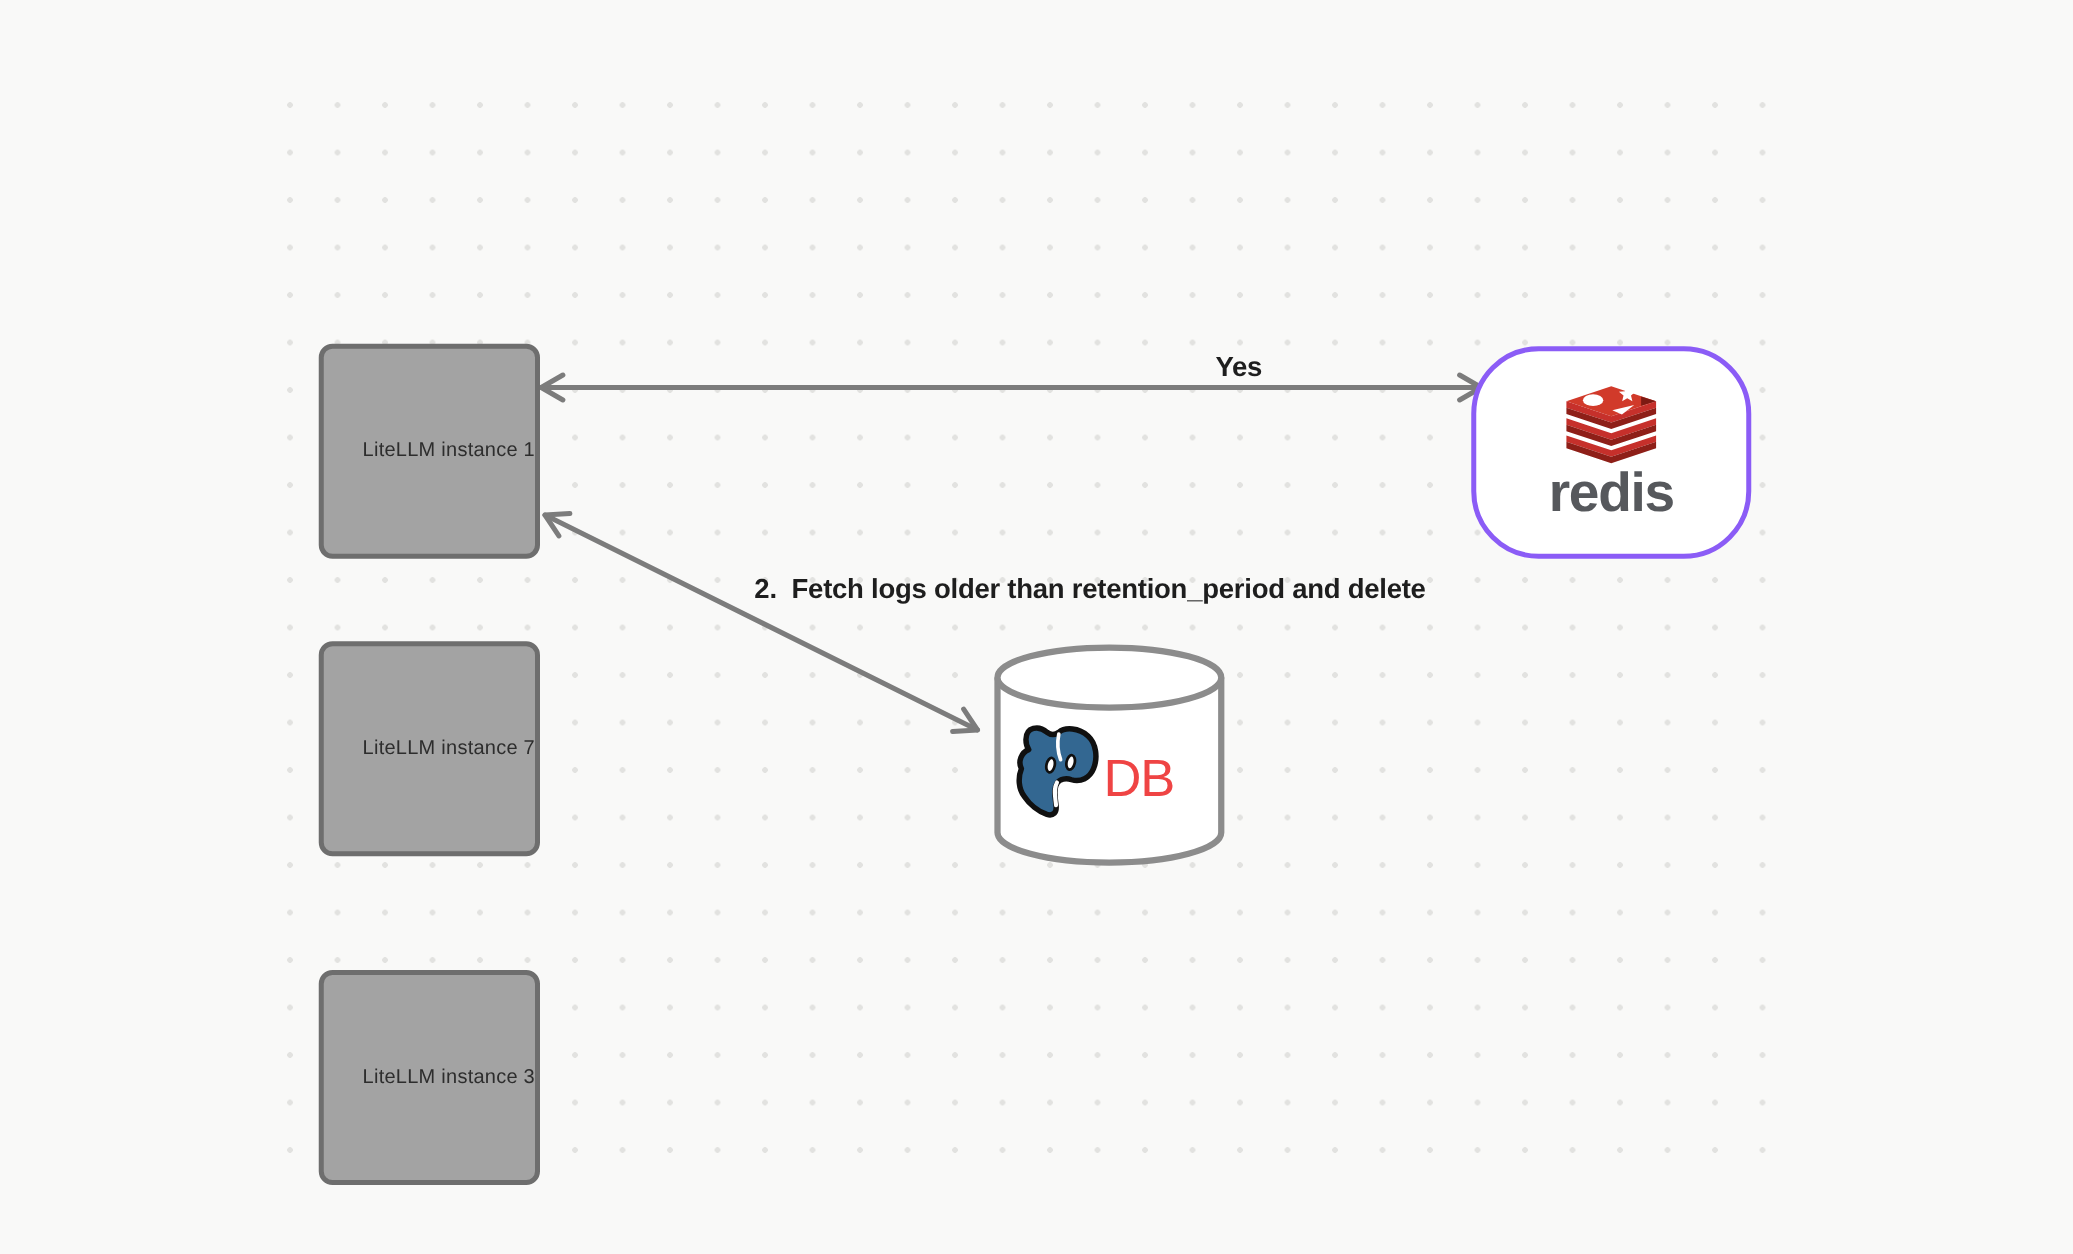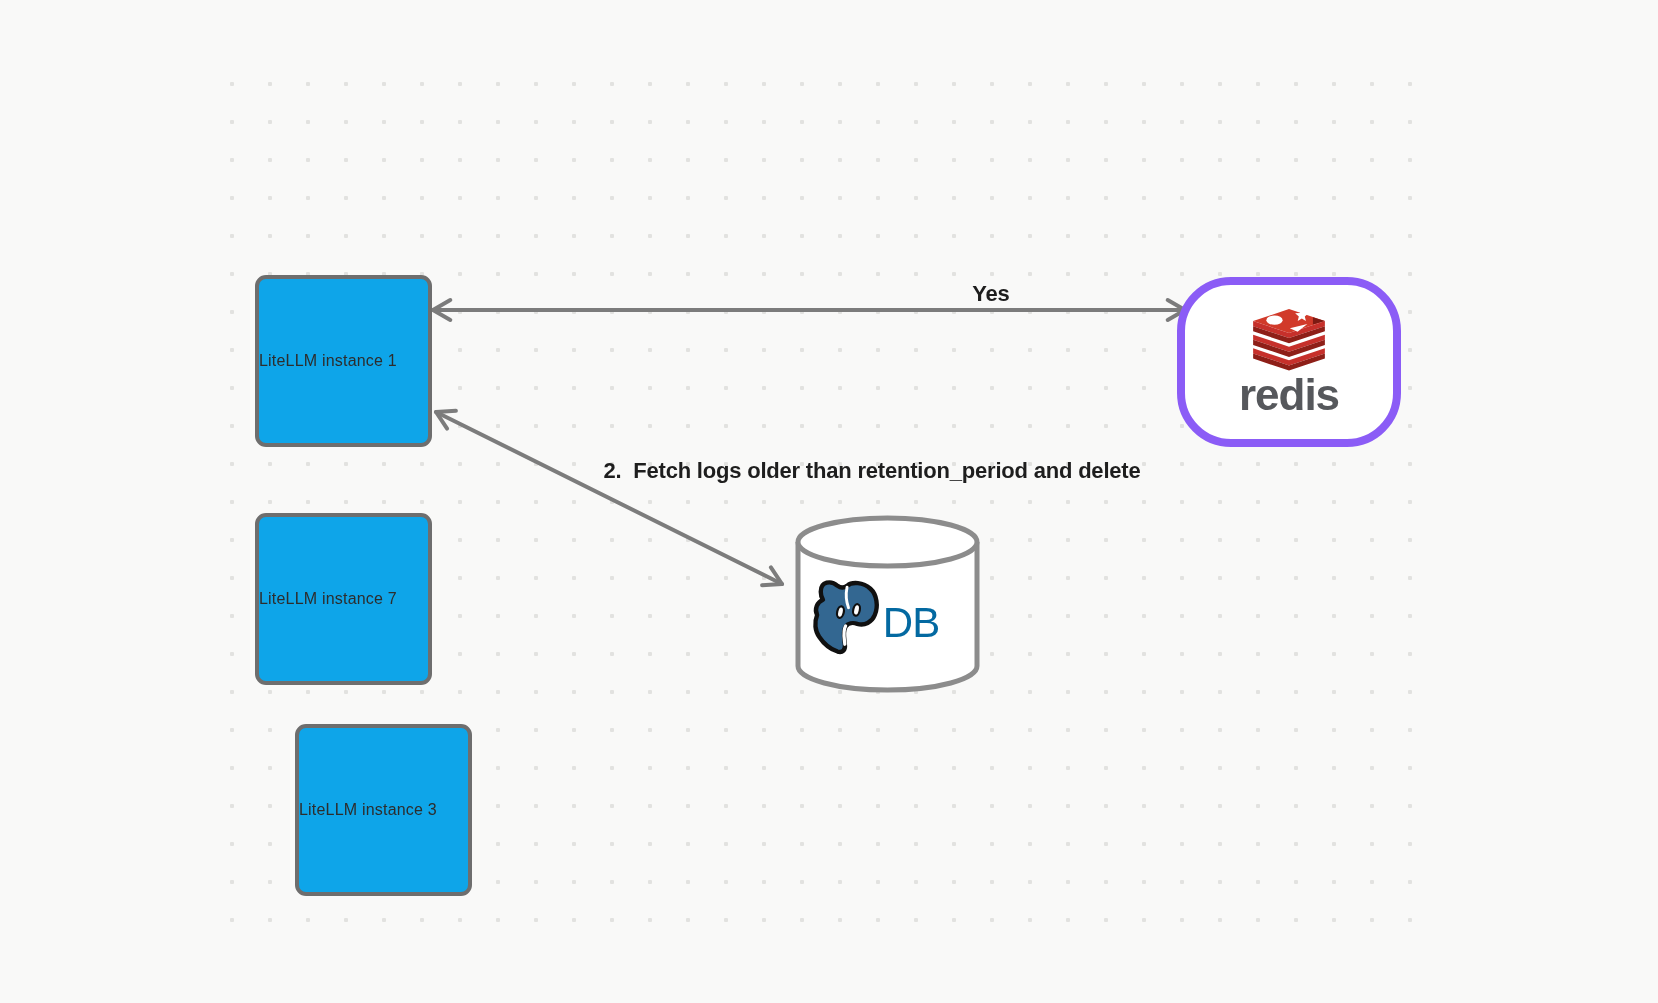--- a/index.html
+++ b/index.html
@@ -12,50 +12,50 @@
 
   .dots{
     position:absolute;left:213px;top:65px;width:1216px;height:874px;
     background-image:radial-gradient(circle,#e2e2e0 2px,rgba(0,0,0,0) 2.5px);
     background-size:38px 38px;
     background-position:0 0;
   }
 
   .inst{
     position:absolute;left:255px;width:177px;height:172px;
-    box-sizing:border-box;background:#0ea5e9;
+    box-sizing:border-box;background:#a3a3a3;
     border:4px solid #6e6e6e;border-radius:11px;
-    display:flex;align-items:center;justify-content:flex-start;
+    display:flex;align-items:center;justify-content:flex-end;
   }
   .inst .inst-label{font-size:16px;color:#2d2d2d;letter-spacing:.2px;}
-  #inst1{top:275px;} #inst2{top:513px;} #inst3{top:724px;margin-left:40px;}
+  #inst1{top:275px;} #inst2{top:513px;} #inst3{top:776px;}
 
   .redis-node{
     position:absolute;left:1177px;top:277px;width:224px;height:170px;
     box-sizing:border-box;background:#ffffff;
-    border:8px solid #8b5cf6;border-radius:54px;
+    border:4px solid #8b5cf6;border-radius:54px;
     display:flex;flex-direction:column;align-items:center;justify-content:center;
   }
   .redis-word{
     font-size:44px;font-weight:bold;color:#56585c;line-height:1;
     letter-spacing:-1px;margin-top:-2px;
   }
 
   .arrow-svg{position:absolute;left:0;top:0;width:1658px;height:1003px;}
 
   .arrow-label{
     position:absolute;transform:translate(-50%,-50%);
     font-weight:bold;font-size:22px;letter-spacing:-.2px;
     color:#1e1e1e;white-space:pre;
   }
 
   .cyl-svg{position:absolute;left:795px;top:514px;}
   .db-text{
     position:absolute;left:911px;top:623px;transform:translate(-50%,-50%);
-    font-size:42px;color:#0369a1;letter-spacing:-1px;
+    font-size:42px;color:#ef4444;letter-spacing:-1px;
   }
 </style>
 </head>
 <body>
 
 <div class="canvas">
 
   <div class="dots"></div>
 
   <svg class="arrow-svg">

